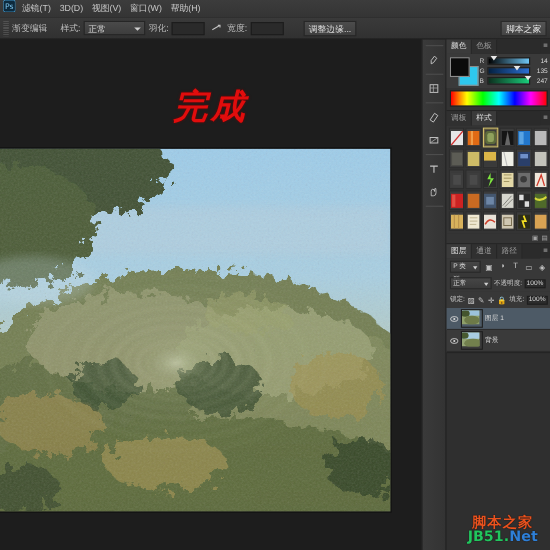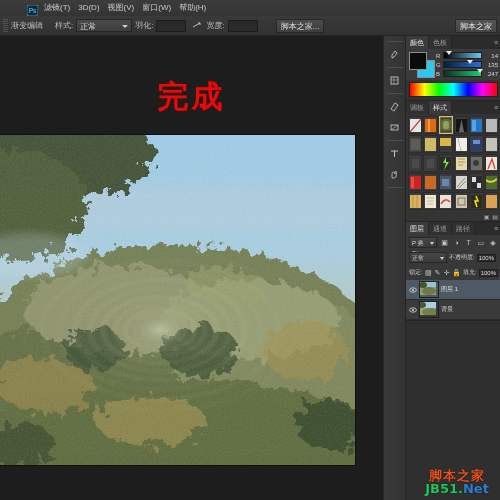--- a/index.html
+++ b/index.html
@@ -9,21 +9,21 @@
     font-family:"Liberation Sans","DejaVu Sans",sans-serif;
     font-size:8px;color:#c8c8c8;
     -webkit-font-smoothing:none;
   }
   #app{position:relative;width:500px;height:500px;}
 
   
   .menubar{position:absolute;left:0;top:0;width:500px;height:16px;
     background:linear-gradient(#3c3c3c,#343434);
     border-bottom:1px solid #252525;display:flex;align-items:center;}
-  .logo{width:16px;height:16px;display:flex;align-items:flex-end;justify-content:center;padding-left:24px;}
+  .logo{width:16px;height:16px;display:flex;align-items:flex-start;justify-content:center;}
   .logo svg{display:block;}
   .menu-item{padding:0 4px;line-height:16px;font-size:8px;color:#c9c9c9;white-space:nowrap;}
 
   
   .optionsbar{position:absolute;left:0;top:16px;width:500px;height:20px;
     background:linear-gradient(#3a3a3a,#313131);
     border-bottom:1px solid #232323;display:flex;align-items:center;gap:3px;padding:0 3px;box-sizing:border-box;}
   .ob-grip{width:5px;height:14px;
     background:repeating-linear-gradient(#6a6a6a 0 1px,transparent 1px 2px);opacity:.5;}
   .ob-label{font-size:8px;color:#bdbdbd;white-space:nowrap;}
@@ -39,21 +39,21 @@
   .ob-icon{width:14px;height:14px;display:flex;align-items:center;justify-content:center;color:#c0c0c0;font-size:9px;}
   .ob-spacer{flex:1;}
   .ws-btn{height:14px;background:linear-gradient(#555,#444);border:1px solid #2a2a2a;
     color:#e2e2e2;font-size:8px;line-height:14px;padding:0 4px;box-sizing:border-box;white-space:nowrap;}
 
   
   .stage{position:absolute;left:0;top:36px;width:383px;height:464px;background:#1d1d1d;overflow:hidden;}
   .title-text{position:absolute;left:0;top:40px;width:383px;text-align:center;
     font-size:31px;font-weight:bold;color:#e00d0d;letter-spacing:3px;
     font-family:"DejaVu Sans","Liberation Sans",sans-serif;
-    text-shadow:0 0 2px #7a0000;}
+    text-shadow:0 0 2px #7a0000;font-style:italic;}
   .photo{position:absolute;left:0;top:99px;width:355px;height:330px;overflow:hidden;
     box-shadow:0 0 0 1px #101010;}
   .photo svg{display:block;}
 
   
   .toolstrip{position:absolute;left:383px;top:36px;width:22px;height:464px;
     background:linear-gradient(90deg,#3a3a3a,#333);border-left:1px solid #262626;
     display:flex;flex-direction:column;align-items:center;padding-top:3px;box-sizing:border-box;}
   .ts-btn{width:20px;height:21px;display:flex;align-items:center;justify-content:center;color:#bdbdbd;}
   .ts-sep{width:16px;height:1px;background:#4d4d4d;margin:2px 0;}
@@ -146,21 +146,21 @@
     <div class="ob-label">羽化:</div>
     <div class="ob-field" style="width:30px"></div>
     <div class="ob-icon">
       <svg width="9" height="9" viewBox="0 0 9 9">
           <path d="M1 6 L8 2 M6 2 L8 2 L8 4" stroke="#c2c2c2" stroke-width="1" fill="none"></path>
         </svg>
     </div>
     <div class="ob-label">宽度:</div>
     <div class="ob-field" style="width:30px"></div>
     <div style="width:12px"></div>
-    <div class="ob-btn">脚本之家...</div>
+    <div class="ob-btn">调整边缘...</div>
     <div class="ob-spacer"></div>
     <div class="ws-btn">脚本之家</div>
   </div>
 
   <div class="stage">
     <div class="title-text">完成</div>
 
     <div class="photo">
       <svg width="355" height="330" viewBox="0 0 355 330" preserveAspectRatio="none">
         <defs>

